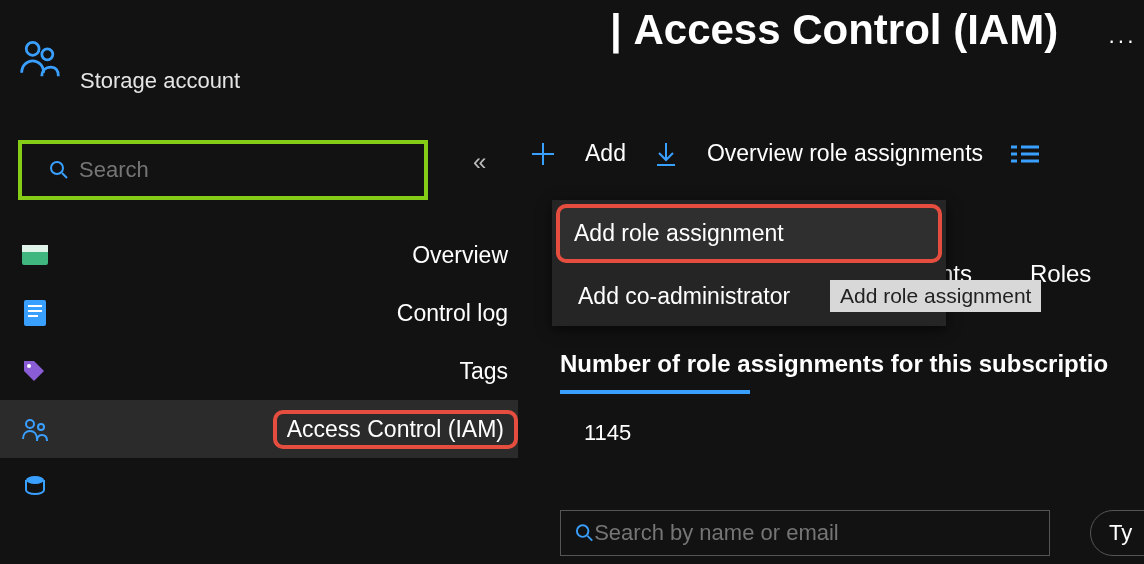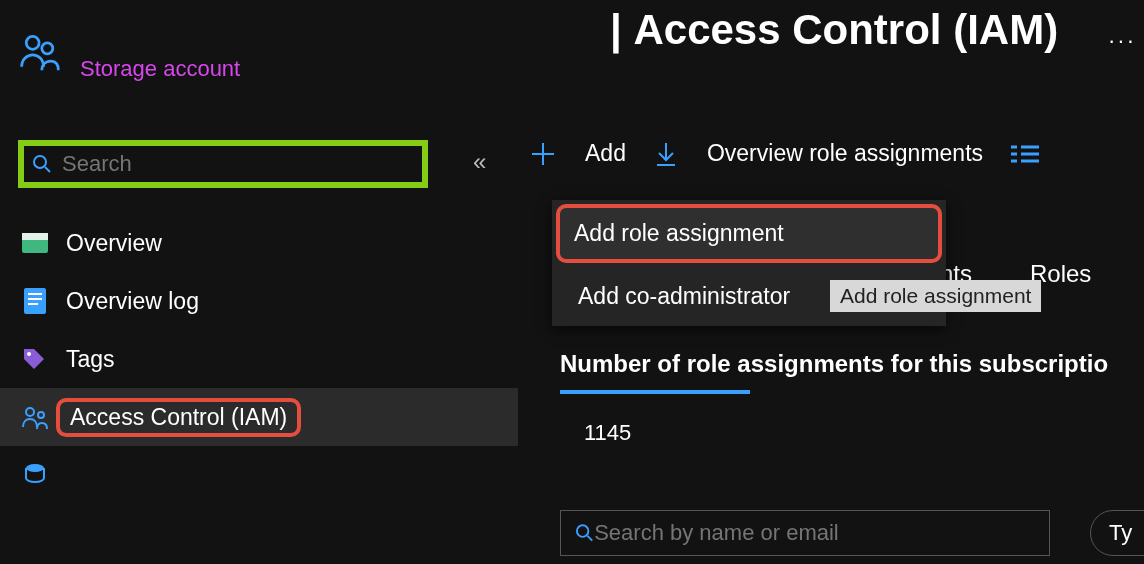--- a/index.html
+++ b/index.html
@@ -20,23 +20,23 @@
     display: flex;
     align-items: center;
   }
   .header-icon {
     width: 48px;
     height: 48px;
     margin-right: 18px;
     margin-top: 6px;
   }
   .resource-type {
-    color: #d946ef;
-    font-size: 22px;
-    margin-top: 36px;
+    color: #e5e5e5;
+    font-size: 22px;
+    margin-top: 48px;
     margin-left: -4px;
     text-align: right;
   }
   .page-title {
     position: absolute;
     top: 6px;
     left: 610px;
     font-size: 42px;
     font-weight: 600;
     color: #fff;
@@ -49,26 +49,26 @@
     color: #fff;
     letter-spacing: 2px;
   }
   .sidebar {
     position: absolute;
     top: 140px;
     left: 18px;
     width: 490px;
   }
   .search-box {
-    border: 6px solid #84cc16;
+    border: 4px solid #84cc16;
     width: 410px;
-    height: 48px;
-    display: flex;
-    align-items: center;
-    padding: 0 8px;
+    height: 60px;
+    display: flex;
+    align-items: center;
+    padding: 0 27px;
     background: #121212;
   }
   .search-box input {
     background: transparent;
     border: none;
     outline: none;
     color: #bbb;
     font-size: 22px;
     width: 100%;
   }
@@ -84,20 +84,21 @@
     margin-top: 26px;
   }
   .nav-item {
     display: flex;
     align-items: center;
     height: 58px;
     padding-left: 2px;
     font-size: 23px;
     color: #fff;
     cursor: pointer;
+    justify-content: space-between;
   }
   .nav-item.selected {
     background: #2b2b2b;
     margin-left: -18px;
     padding-left: 20px;
     margin-right: -10px;
   }
   .nav-icon {
     width: 30px;
     height: 30px;
@@ -277,21 +278,21 @@
     </div>
     <div class="nav-item">
       <span class="nav-icon">
         <svg width="22" height="26" viewBox="0 0 22 26">
             <rect x="0" y="0" width="22" height="26" rx="2" fill="#3aa0ff"></rect>
             <rect x="4" y="5" width="14" height="2" fill="#fff"></rect>
             <rect x="4" y="10" width="14" height="2" fill="#fff"></rect>
             <rect x="4" y="15" width="10" height="2" fill="#fff"></rect>
           </svg>
       </span>
-      <span>Overview log</span>
+      <span>Control log</span>
     </div>
     <div class="nav-item">
       <span class="nav-icon">
         <svg width="26" height="24" viewBox="0 0 26 24">
             <path d="M2 2h10l10 10-10 10L2 12z" fill="#8a5cd6"></path>
             <circle cx="7" cy="7" r="2" fill="#fff"></circle>
           </svg>
       </span>
       <span>Tags</span>
     </div>

